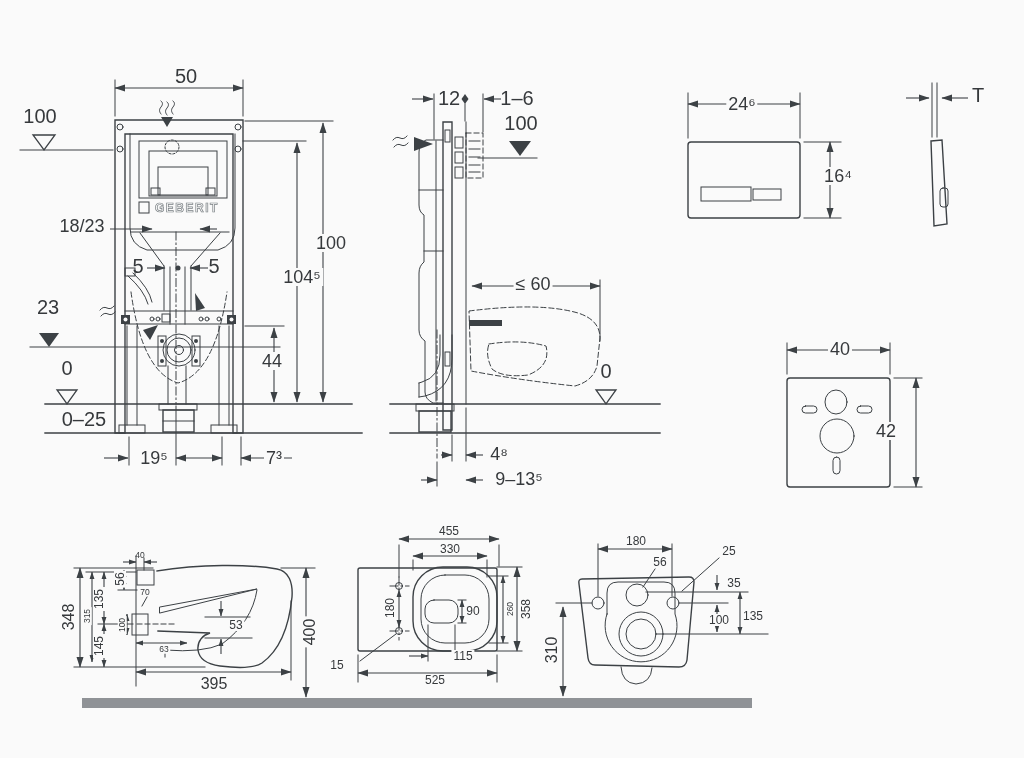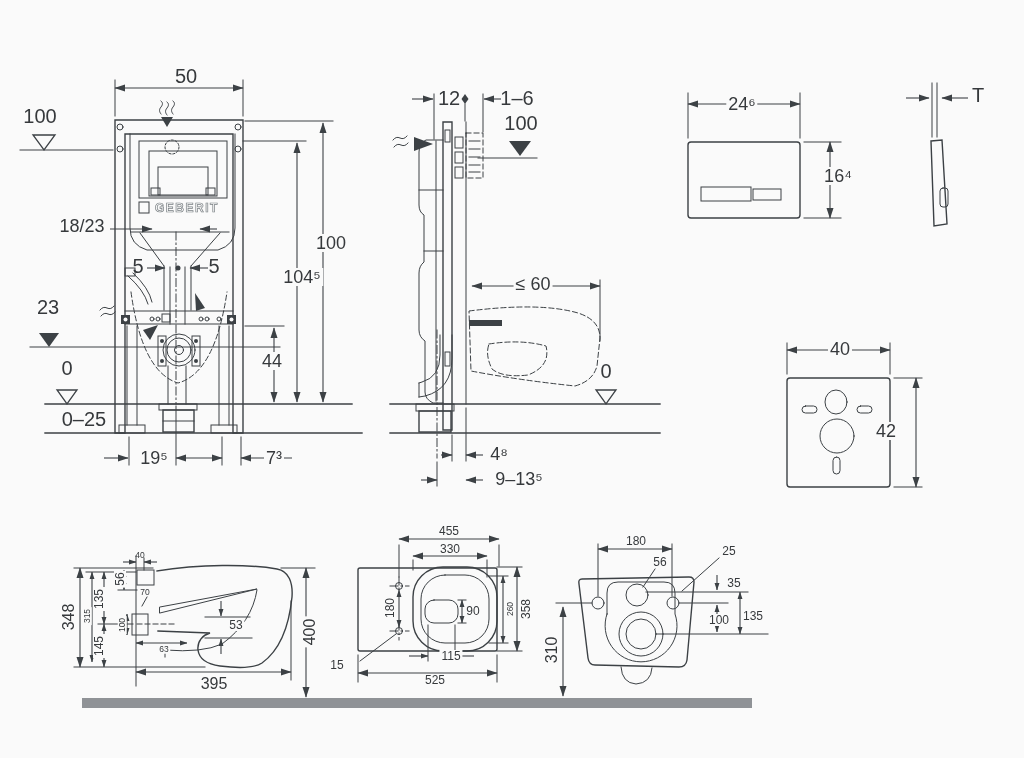--- a/index.html
+++ b/index.html
@@ -334,21 +334,21 @@
 <span class="dim s13 bg" style="left:236px;top:625px">53</span>
 <span class="dim s17" style="left:214px;top:684px">395</span>
 <span class="dim s17 rot bg" style="left:310px;top:632px">400</span>
 
 <span class="dim s13" style="left:449px;top:531px">455</span>
 <span class="dim s13" style="left:450px;top:549px">330</span>
 <span class="dim s13 rot" style="left:390px;top:608px">180</span>
 <span class="dim s13" style="left:473px;top:611px">90</span>
 <span class="dim s8 rot bg" style="left:510px;top:609px">260</span>
 <span class="dim s13 rot" style="left:526px;top:609px">358</span>
-<span class="dim s13 bg" style="left:451px;top:656px">115</span>
+<span class="dim s13 bg" style="left:463px;top:656px">115</span>
 <span class="dim s13" style="left:337px;top:665px">15</span>
 <span class="dim s13 bg" style="left:435px;top:680px">525</span>
 
 <span class="dim s13" style="left:636px;top:541px">180</span>
 <span class="dim s13" style="left:660px;top:562px">56</span>
 <span class="dim s13" style="left:729px;top:551px">25</span>
 <span class="dim s13" style="left:734px;top:583px">35</span>
 <span class="dim s13 bg" style="left:719px;top:620px">100</span>
 <span class="dim s13" style="left:753px;top:616px">135</span>
 <span class="dim s17 rot" style="left:552px;top:650px">310</span>

